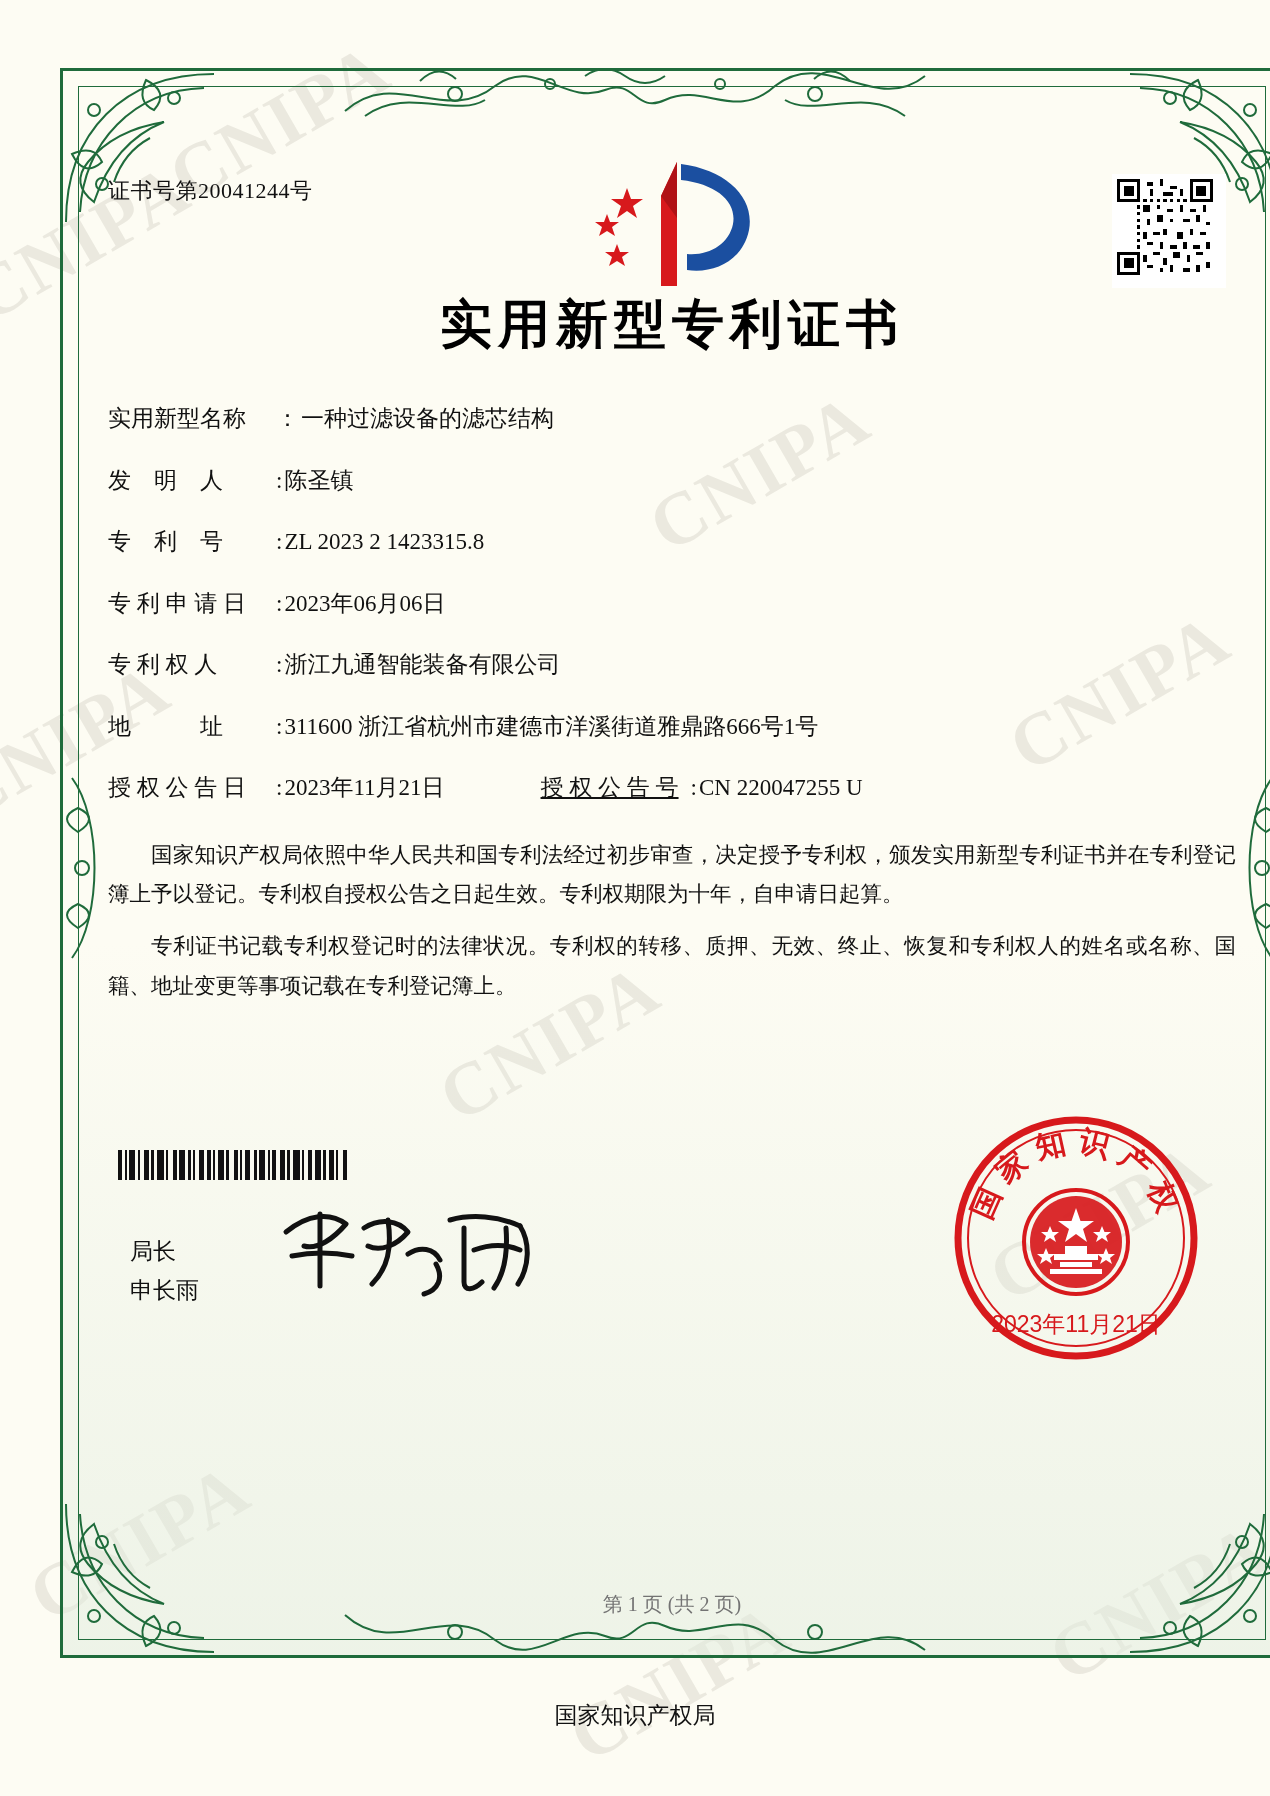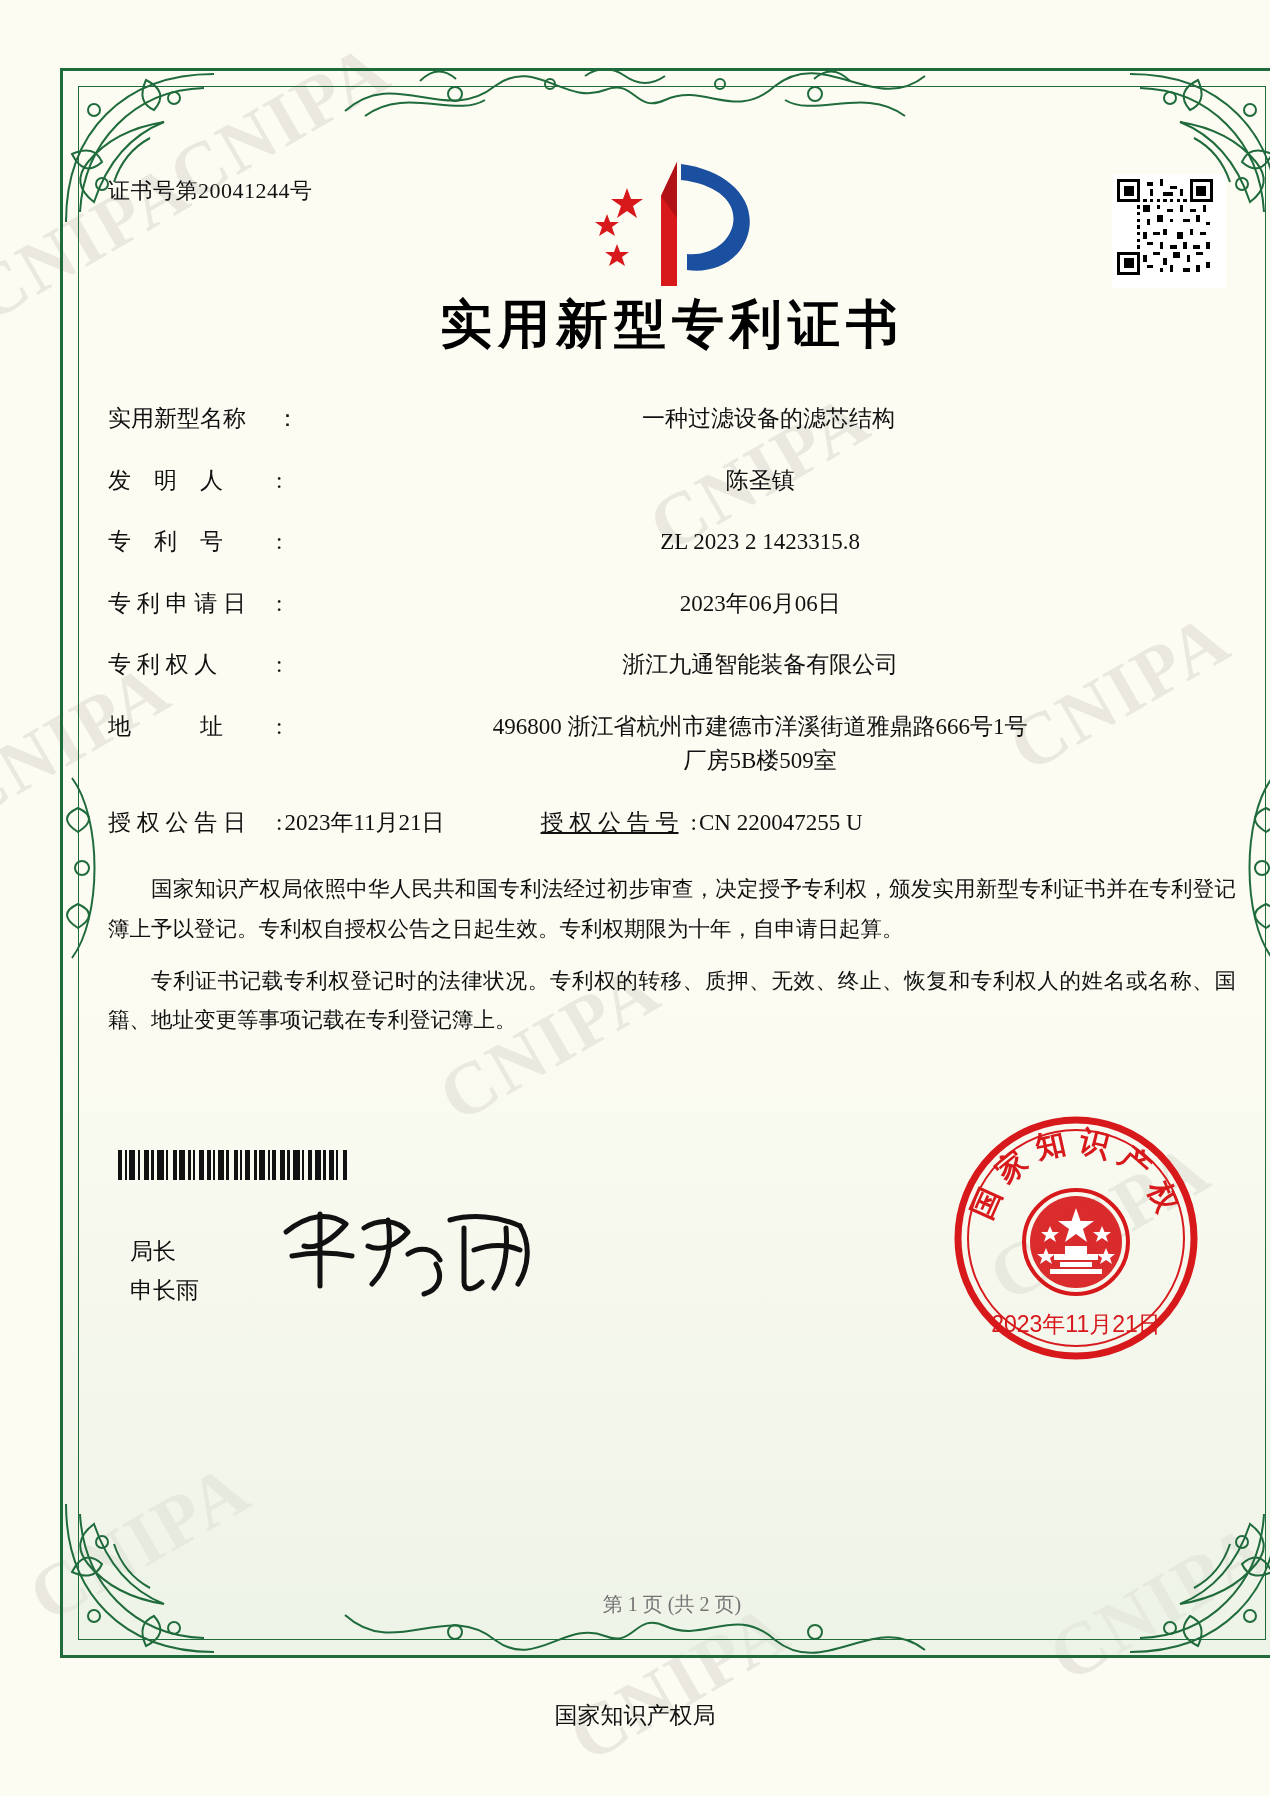--- a/index.html
+++ b/index.html
@@ -111,21 +111,20 @@
     font-size: 52px;
     letter-spacing: 6px;
     margin: 84px 0 0 0;
     color: #000;
   }
 
   .fields {
     margin-top: 42px;
     font-size: 23px;
     color: #111;
-    text-align: center;
   }
   .row {
     display: flex;
     align-items: flex-start;
     margin-bottom: 27px;
     line-height: 1.5;
   }
   .label {
     width: 168px;
     flex: none;
@@ -468,22 +467,21 @@
       <div class="row">
         <span class="label">专 利 权 人</span>
         <span class="colon">:</span>
         <span class="value">浙江九通智能装备有限公司</span>
       </div>
 
       <div class="row">
         <span class="label">地　　　址</span>
         <span class="colon">:</span>
         <span class="value">
-          <span>496800 浙江省杭州市建德市洋溪街道雅鼎路666号1号</span>
-          <span class="second-line">厂房5B楼509室</span>
+          <span>311600 浙江省杭州市建德市洋溪街道雅鼎路666号1号</span>
         </span>
       </div>
 
       <div class="row row-two-col">
         <span class="label">授 权 公 告 日</span>
         <span class="colon">:</span>
         <span>2023年11月21日</span>
         <span class="seg2">
           <span class="label">授 权 公 告 号</span>
           <span class="colon">:</span>

